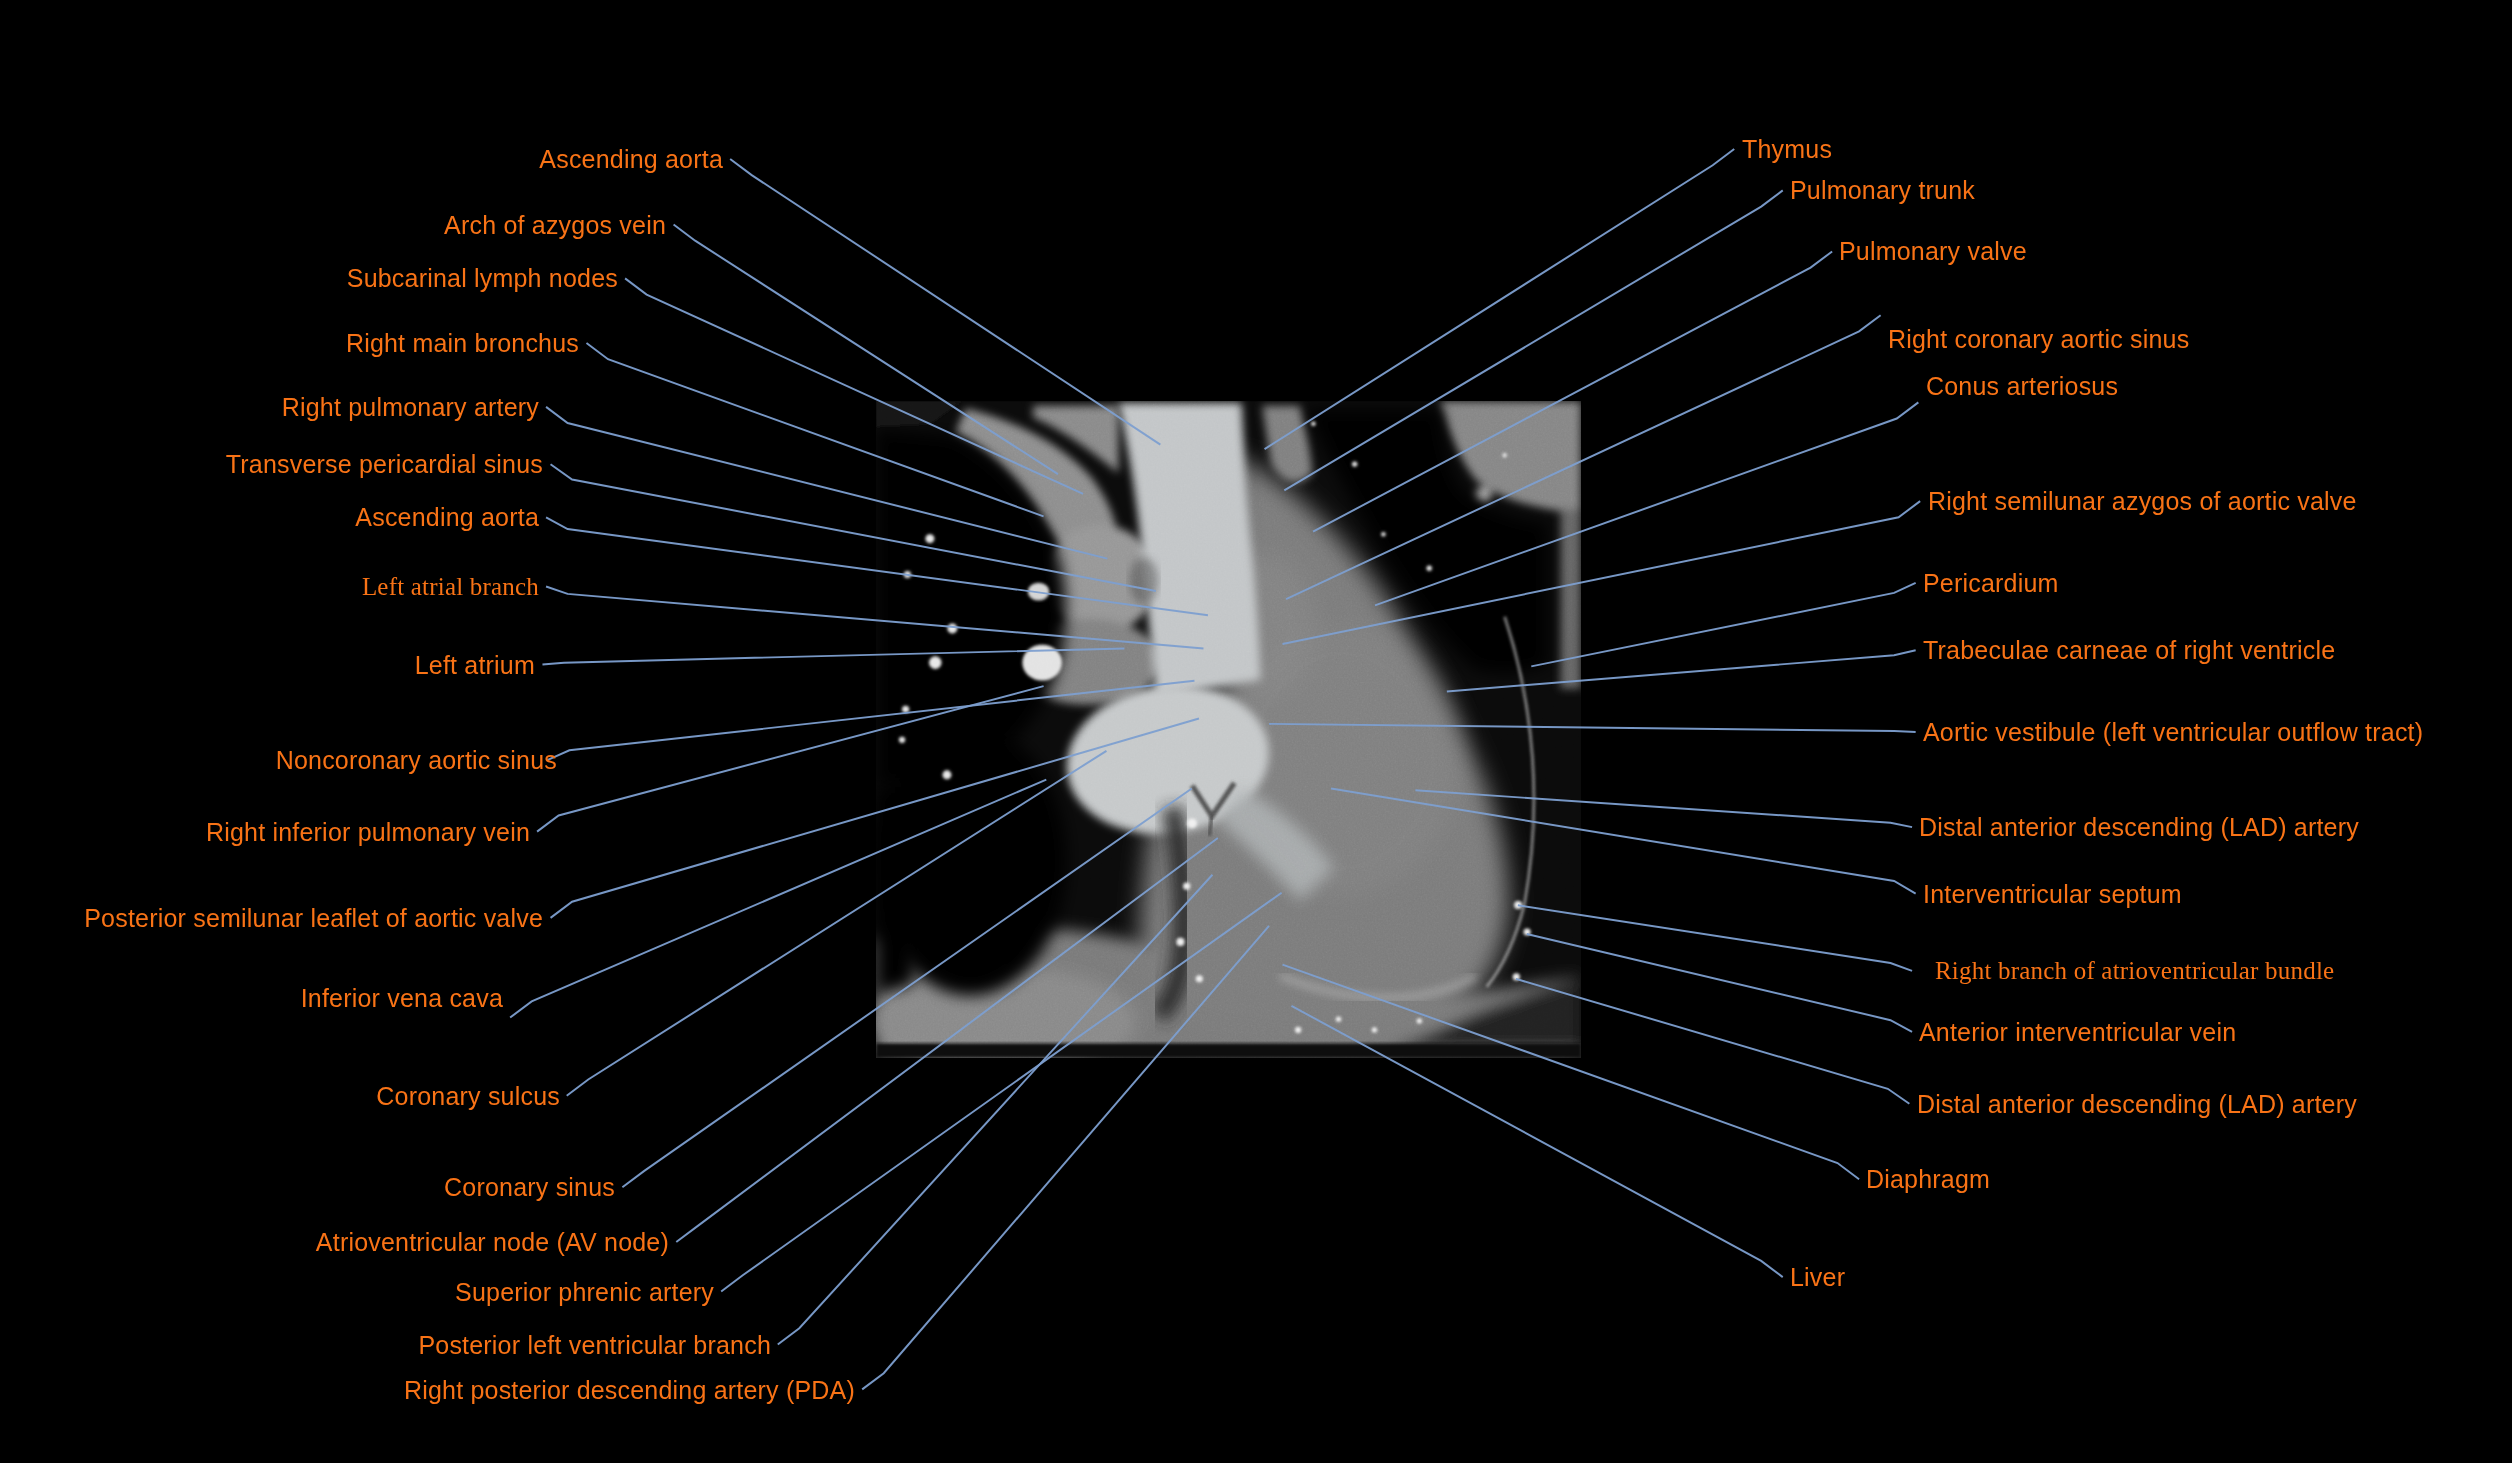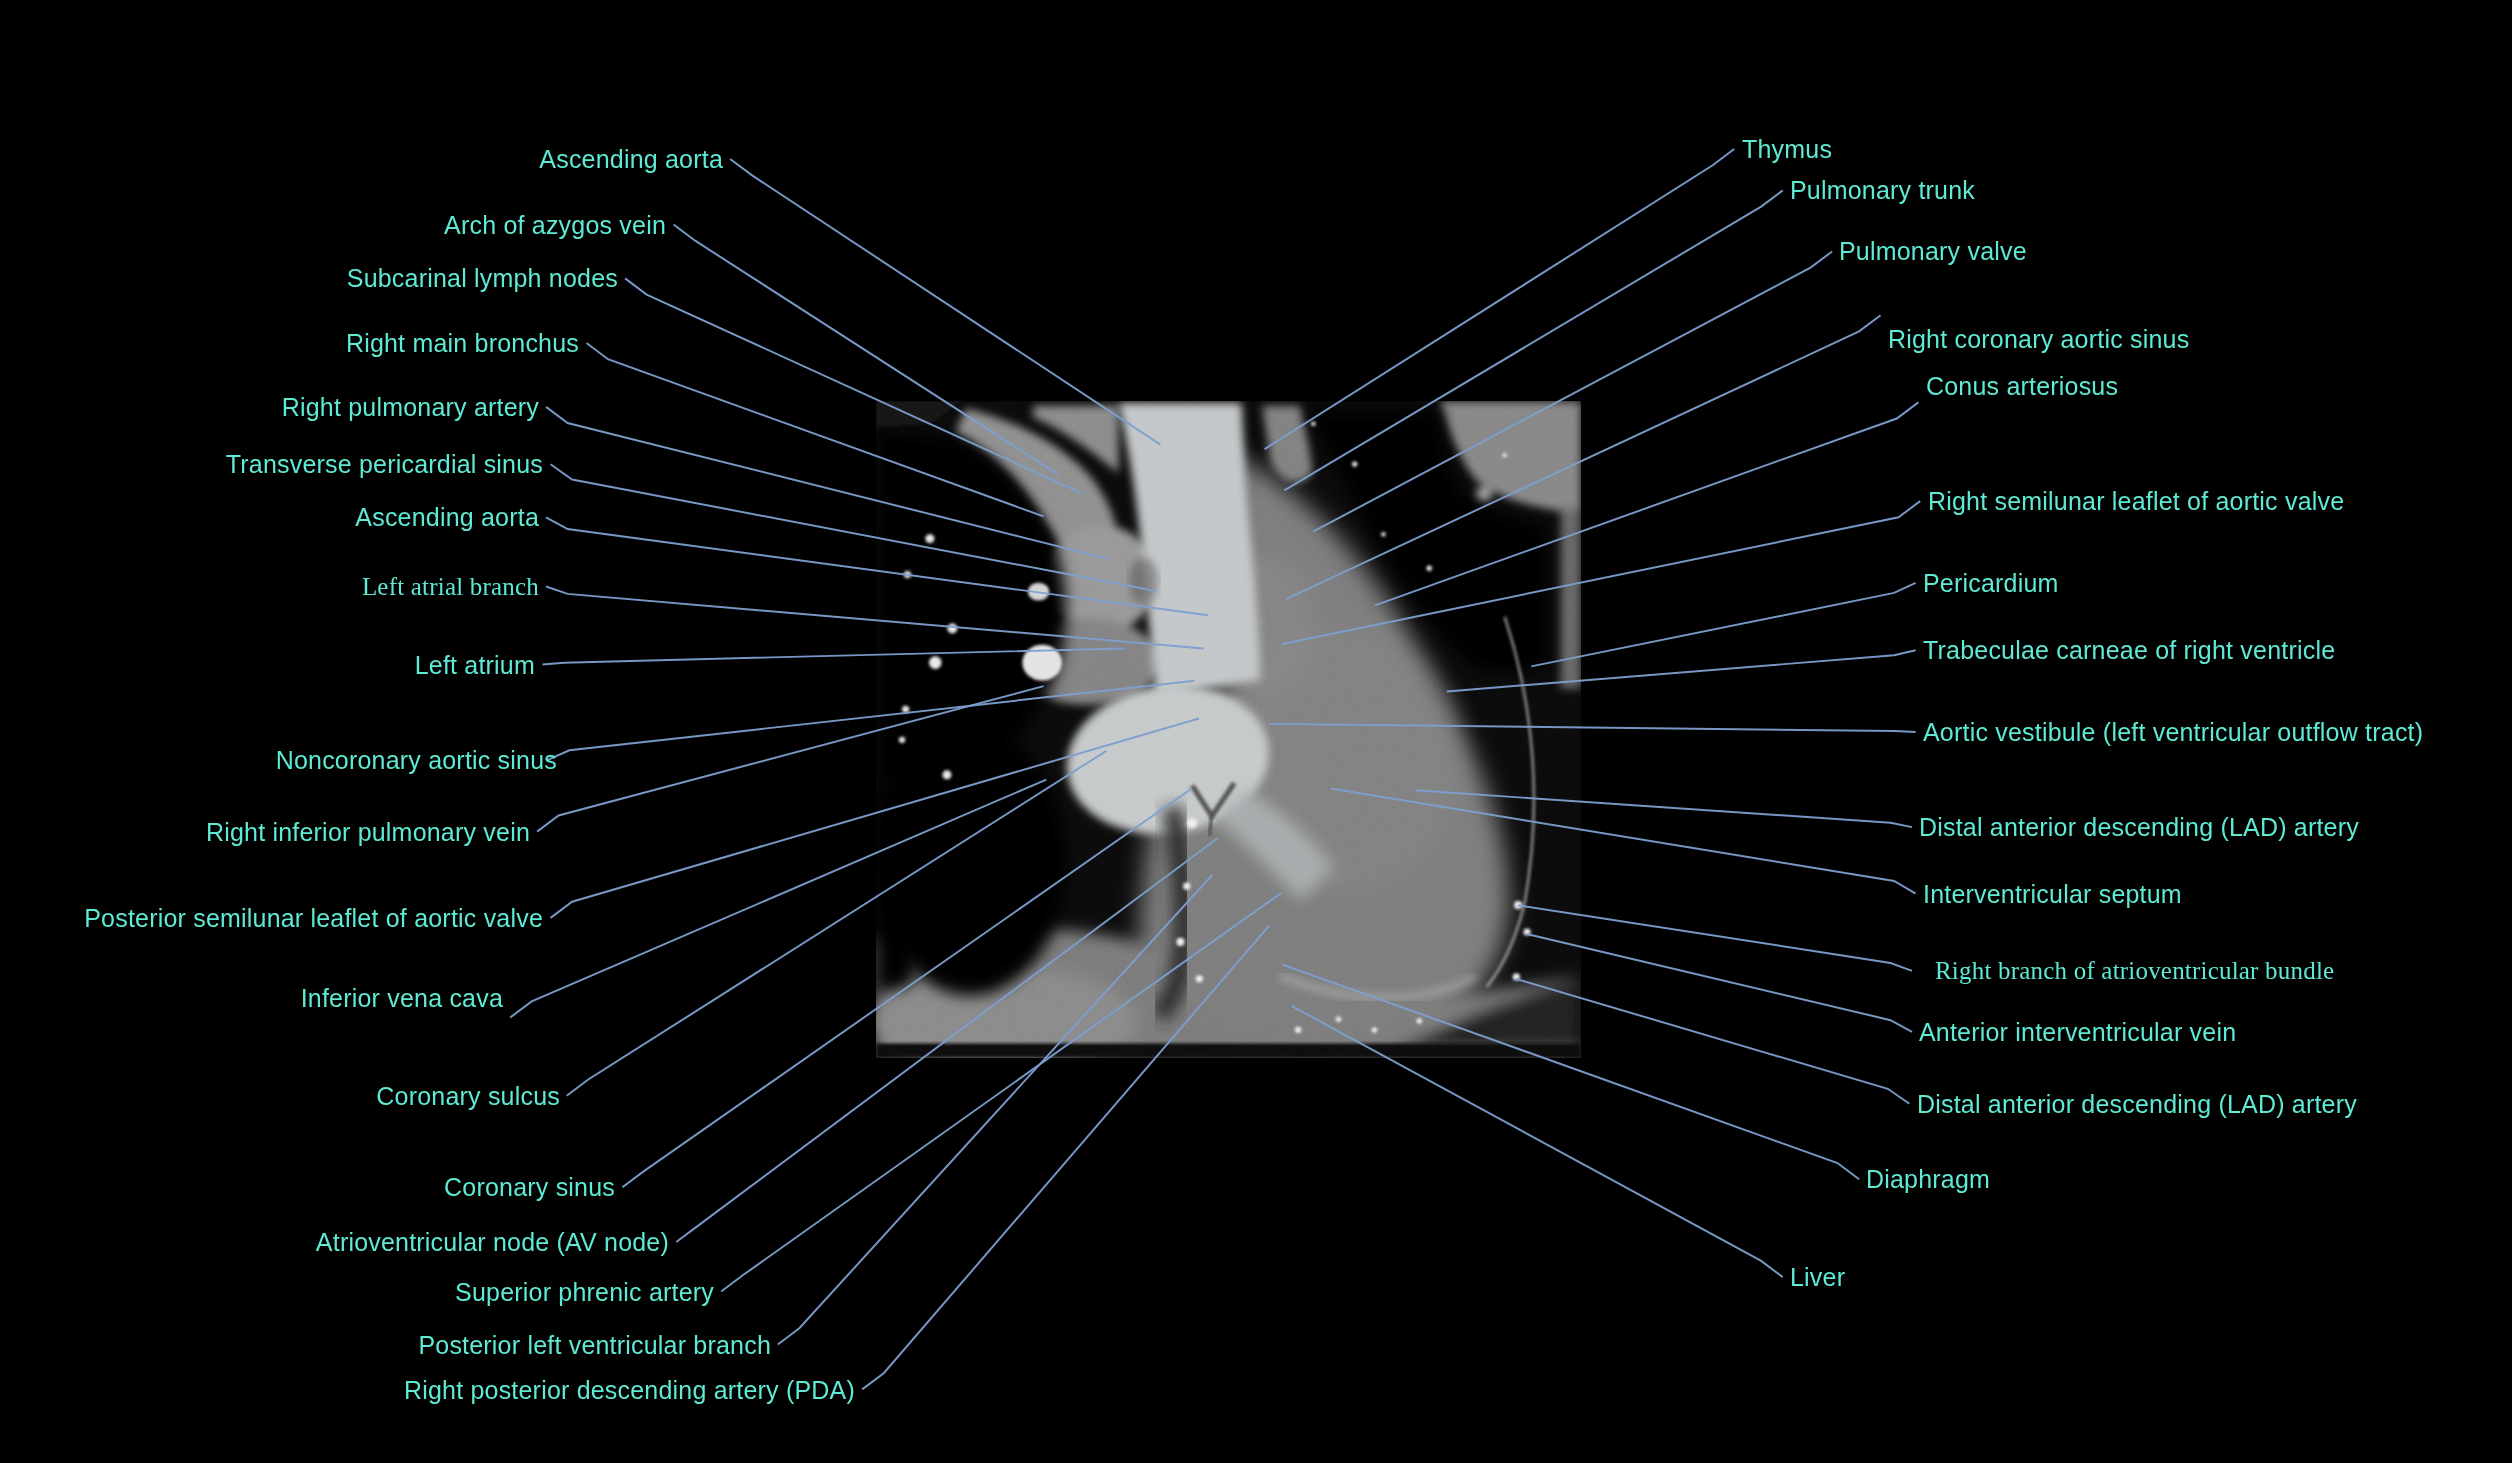--- a/index.html
+++ b/index.html
@@ -4,21 +4,21 @@
 <style>
   html,body{margin:0;padding:0;background:#000;}
   body{width:2512px;height:1463px;position:relative;overflow:hidden;
        font-family:"Liberation Sans",sans-serif;}
   #stage{position:absolute;inset:0;background:#000;}
   #ct-wrap{position:absolute;left:876px;top:401px;width:705px;height:657px;}
   #ct-wrap svg{display:block;width:705px;height:657px;}
   #leader-lines{position:absolute;left:0;top:0;width:2512px;height:1463px;pointer-events:none;}
   #leader-lines polyline{fill:none;stroke-width:2.2px;opacity:.95;}
   .anat-label{position:absolute;white-space:nowrap;font-size:25px;line-height:1.15;
-              font-weight:400;color:#5eead4;letter-spacing:0.2px;}
+              font-weight:400;color:#f97316;letter-spacing:0.2px;}
 </style>
 </head>
 <body>
 
 <div id="stage">
 
   <div id="ct-wrap">
     <svg viewBox="0 0 785 731">
       <defs>
         <filter id="b2">
@@ -184,21 +184,21 @@
       <div class="anat-label" style="left: 615px; top: 1187px; transform: translate(-100%, -50%);">Coronary sinus</div>
       <div class="anat-label" style="left: 669px; top: 1242px; transform: translate(-100%, -50%); text-align: right;">Atrioventricular node (AV node)</div>
       <div class="anat-label" style="left: 714px; top: 1292px; transform: translate(-100%, -50%);">Superior phrenic artery</div>
       <div class="anat-label" style="left: 771px; top: 1345px; transform: translate(-100%, -50%);">Posterior left ventricular branch</div>
       <div class="anat-label" style="left: 855px; top: 1390px; transform: translate(-100%, -50%);">Right posterior descending artery (PDA)</div>
       <div class="anat-label" style="left: 1742px; top: 149px; transform: translate(0px, -50%);">Thymus</div>
       <div class="anat-label" style="left: 1790px; top: 190px; transform: translate(0px, -50%);">Pulmonary trunk</div>
       <div class="anat-label" style="left: 1839px; top: 251px; transform: translate(0px, -50%);">Pulmonary valve</div>
       <div class="anat-label" style="left: 1888px; top: 315px; transform: translate(0px, -50%); margin-top: 24px;">Right coronary aortic sinus</div>
       <div class="anat-label" style="left: 1926px; top: 386px; transform: translate(0px, -50%);">Conus arteriosus</div>
-      <div class="anat-label" style="left: 1928px; top: 501px; transform: translate(0px, -50%);">Right semilunar leaflet of aortic valve</div>
+      <div class="anat-label" style="left: 1928px; top: 501px; transform: translate(0px, -50%);">Right semilunar azygos of aortic valve</div>
       <div class="anat-label" style="left: 1923px; top: 583px; transform: translate(0px, -50%);">Pericardium</div>
       <div class="anat-label" style="left: 1923px; top: 650px; transform: translate(0px, -50%);">Trabeculae carneae of right ventricle</div>
       <div class="anat-label" style="left: 1923px; top: 732px; transform: translate(0px, -50%);">Aortic vestibule (left ventricular outflow tract)</div>
       <div class="anat-label" style="left: 1919px; top: 827px; transform: translate(0px, -50%);">Distal anterior descending (LAD) artery</div>
       <div class="anat-label" style="left: 1923px; top: 894px; transform: translate(0px, -50%);">Interventricular septum</div>
       <div class="anat-label" style="left: 1935px; top: 971px; transform: translate(0px, -50%); font-family: Liberation Serif, serif;">Right branch of atrioventricular bundle</div>
       <div class="anat-label" style="left: 1919px; top: 1032px; transform: translate(0px, -50%);">Anterior interventricular vein</div>
       <div class="anat-label" style="left: 1917px; top: 1104px; transform: translate(0px, -50%);">Distal anterior descending (LAD) artery</div>
       <div class="anat-label" style="left: 1866px; top: 1179px; transform: translate(0px, -50%);">Diaphragm</div>
       <div class="anat-label" style="left: 1790px; top: 1277px; transform: translate(0px, -50%);">Liver</div>

